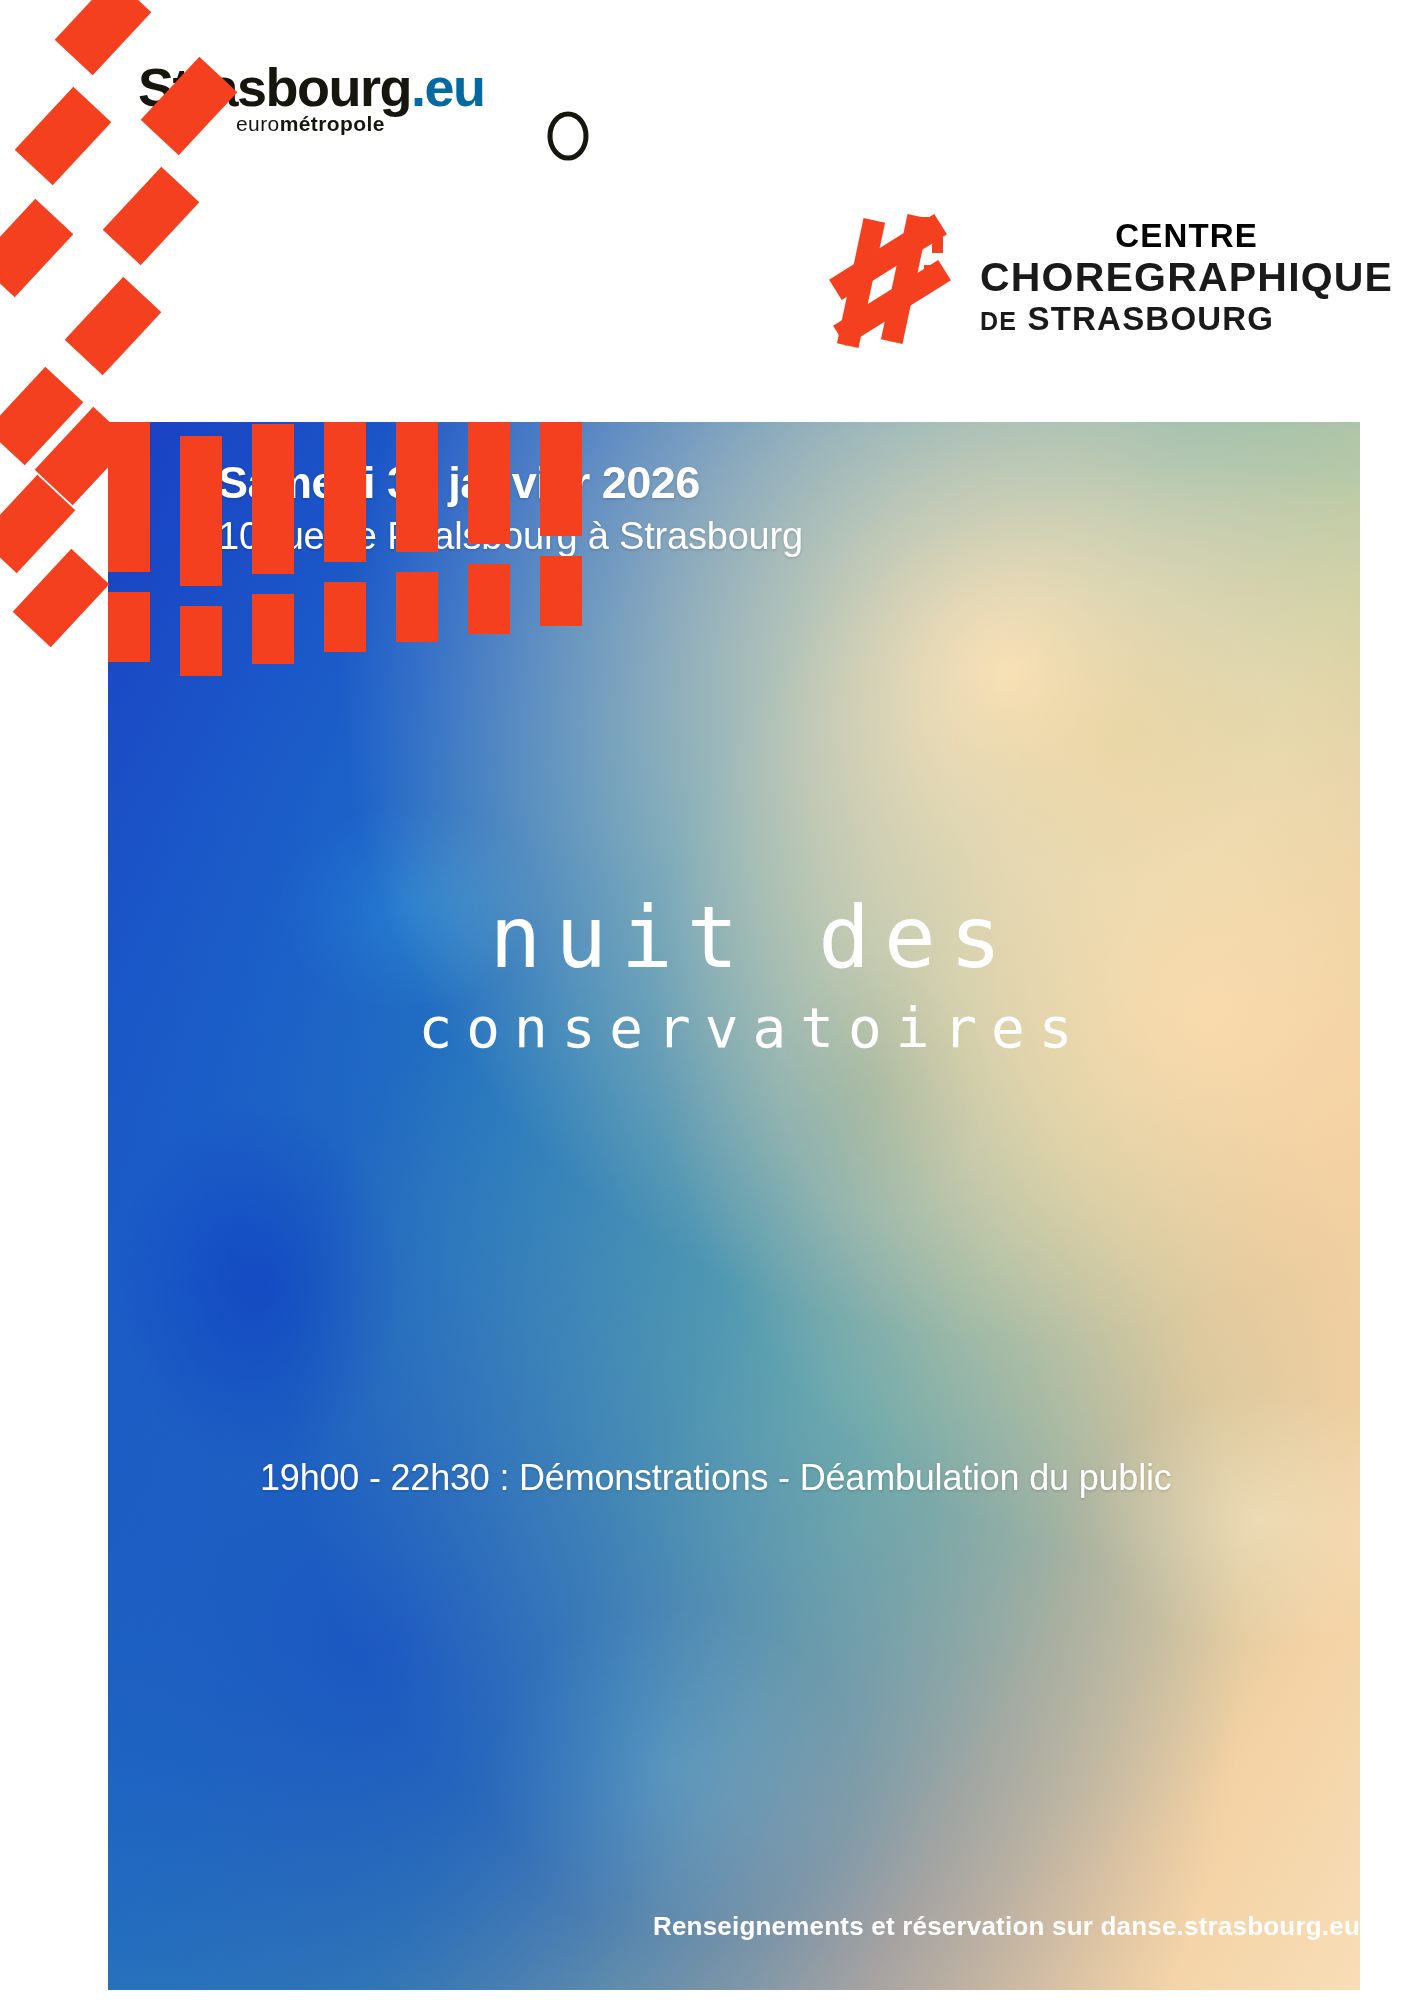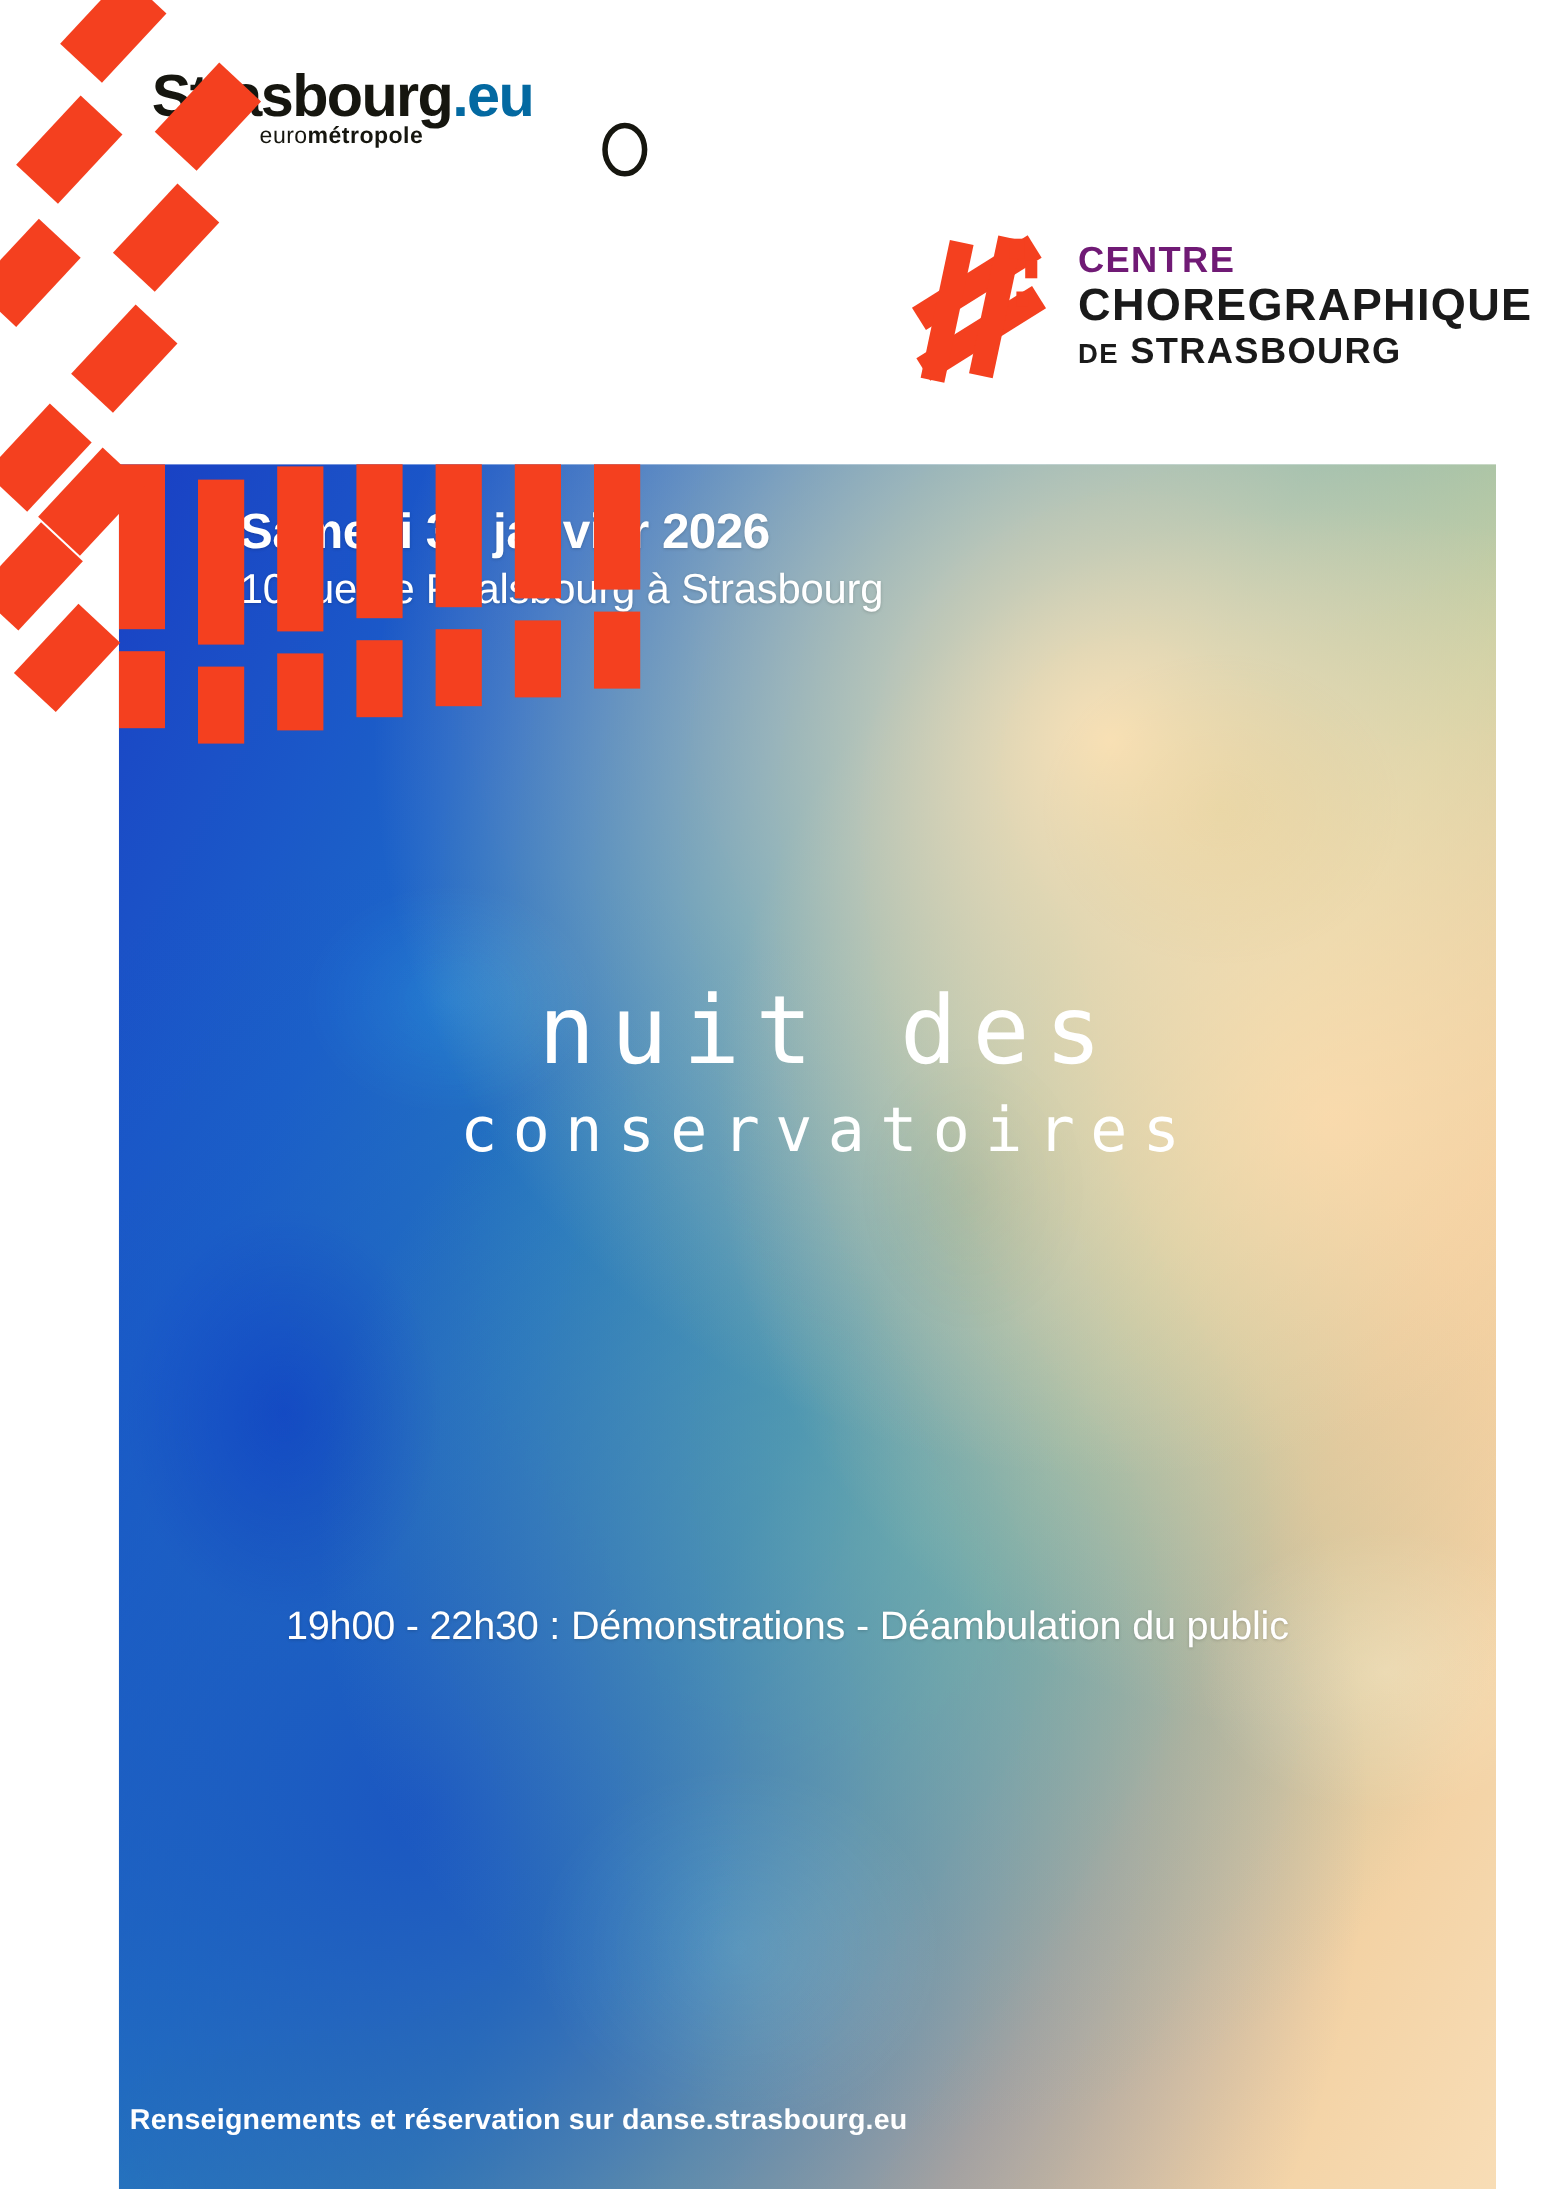--- a/index.html
+++ b/index.html
@@ -74,21 +74,22 @@
     position: absolute;
     left: 160px;
     top: 13px;
     line-height: 1.12;
     white-space: nowrap;
   }
   .ccs-text .l1 {
     font-size: 33px;
     font-weight: bold;
     letter-spacing: 1.2px;
-    color: #701a75;
+    color: #000000;
+    text-align: center;
   }
   .ccs-text .l2 {
     font-size: 41px;
     font-weight: bold;
     letter-spacing: 1.2px;
     color: #1a1a1a;
   }
   .ccs-text .l3 {
     font-size: 33px;
     font-weight: bold;
@@ -193,21 +194,21 @@
     line-height: 1.45;
     letter-spacing: -0.2px;
     text-shadow: 0 1px 3px rgba(0,0,0,0.18);
   }
 
   .footer-info {
     position: absolute;
     left: 10px;
     right: 0;
     bottom: 48px;
-    text-align: left;
+    text-align: right;
     color: #ffffff;
     font-weight: bold;
     font-size: 26px;
     letter-spacing: 0.2px;
   }
   .dash-left {
     left: 0;
     top: 500px;
     width: 260px;
     height: 620px;

